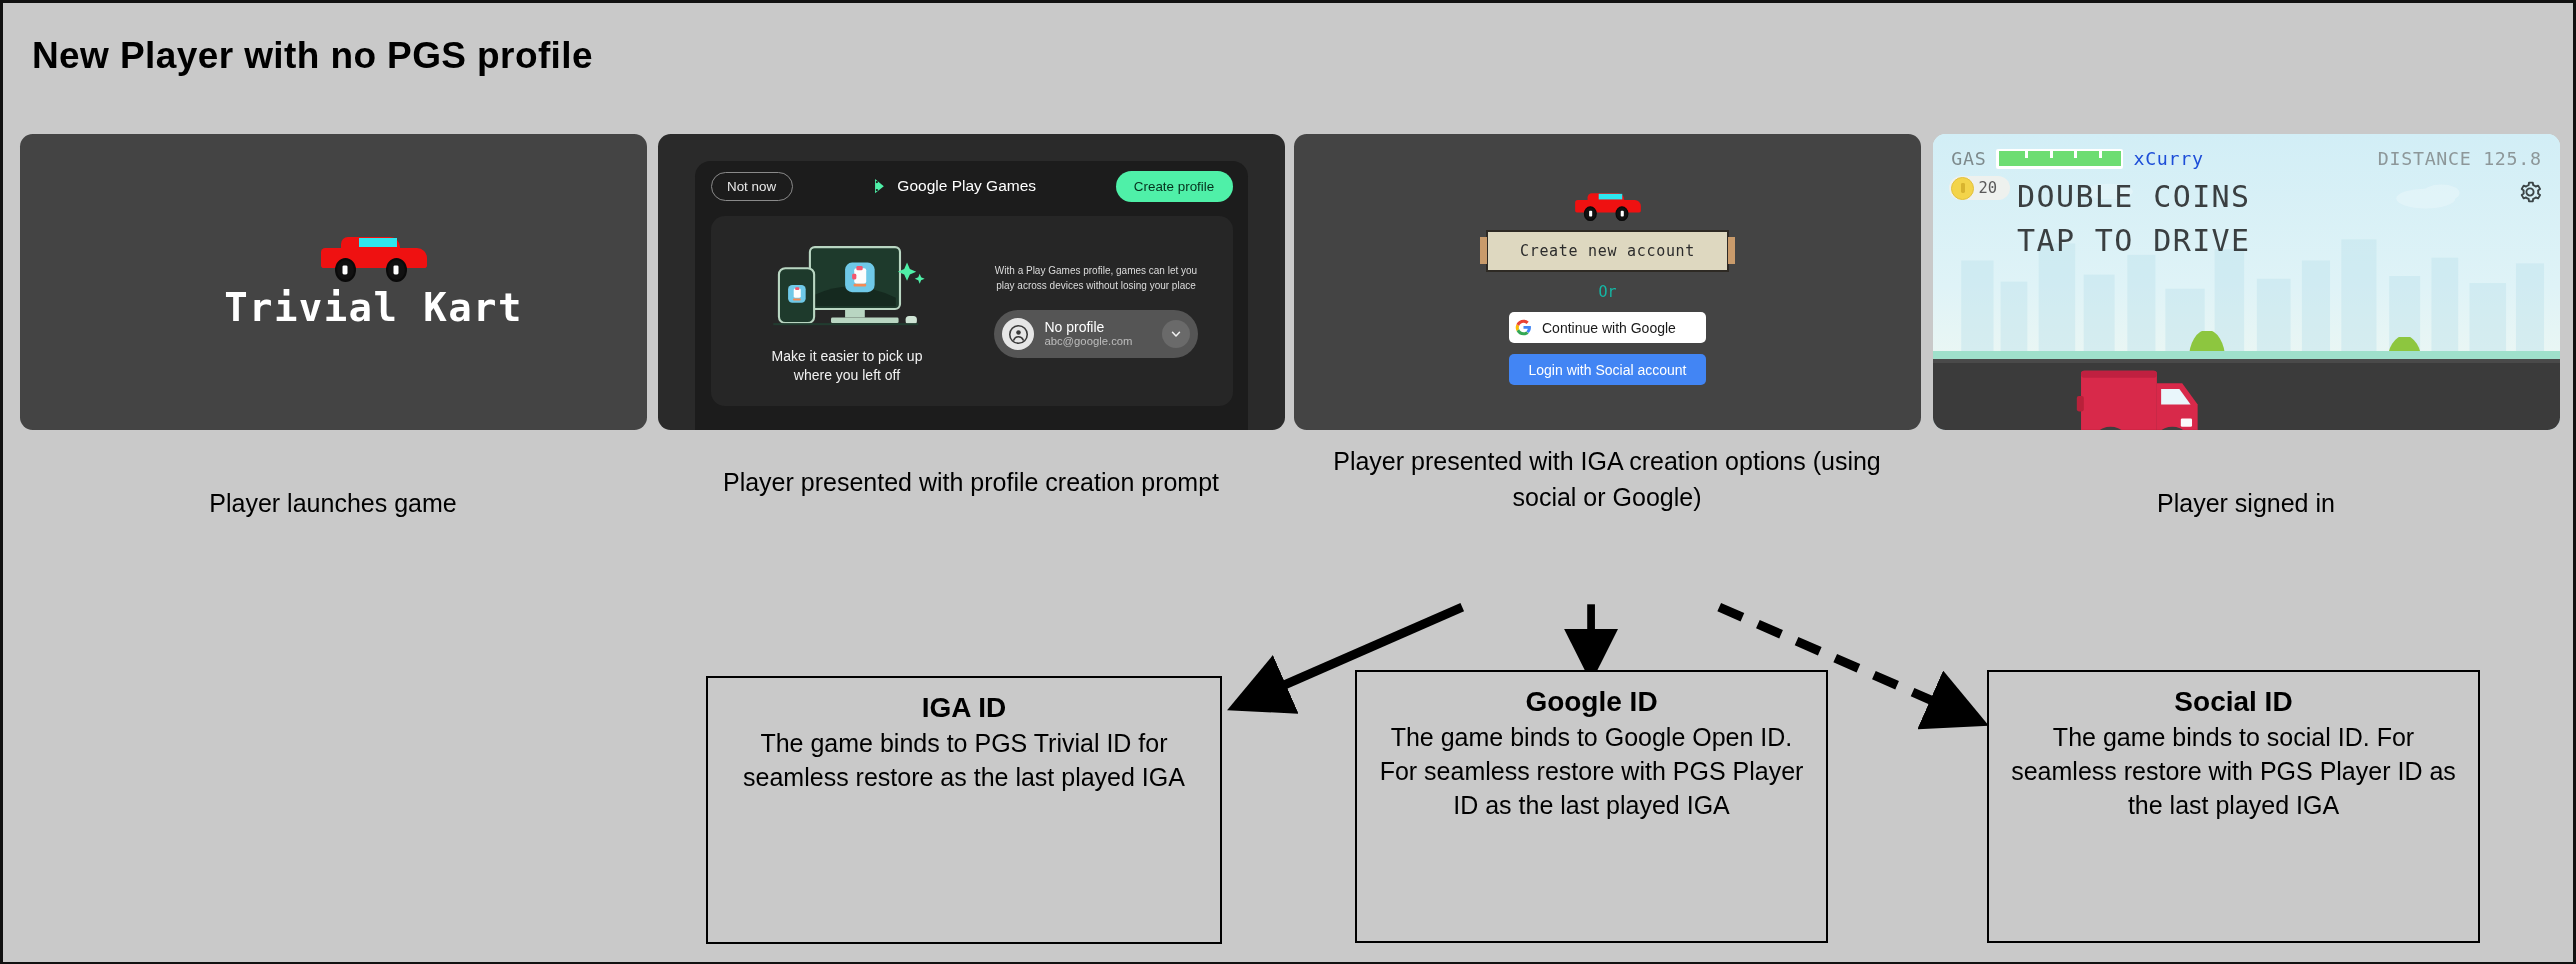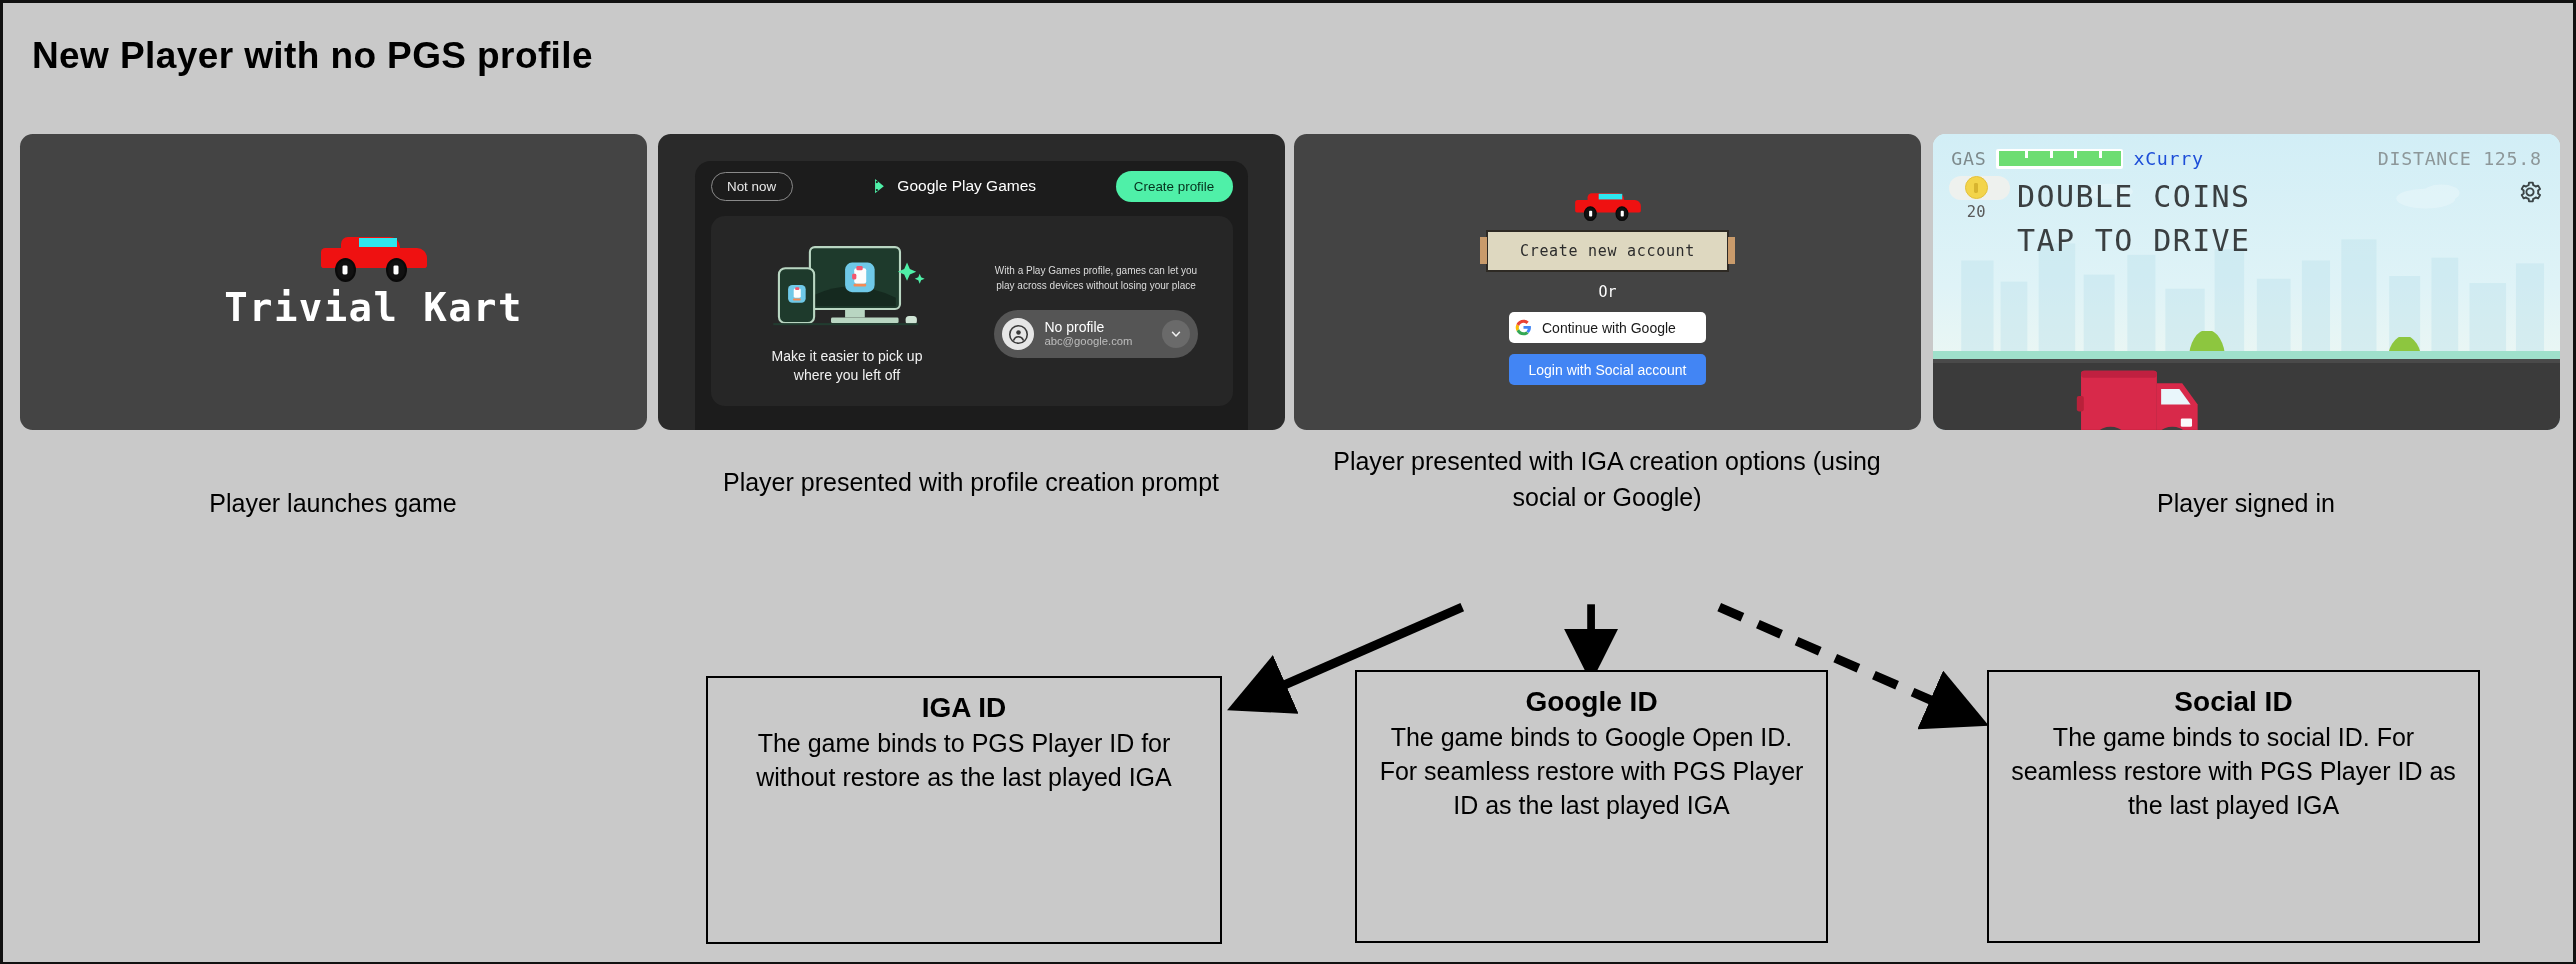--- a/index.html
+++ b/index.html
@@ -130,21 +130,21 @@
     font-family:"DejaVu Sans Mono", monospace;font-size:15px;letter-spacing:0.7px;
     padding:10px 32px;border:2.8px solid #2e2a24;cursor:pointer;white-space:nowrap;text-align:center;
   }
   .btn-pixel::before,.btn-pixel::after{
     content:"";position:absolute;top:5.6px;width:7px;height:calc(100% - 11.3px);
     background:#c99b6b;
   }
   .btn-pixel::before{left:-7.7px;}
   .btn-pixel::after{right:-7.7px;}
   .or-text{
-    color:#ffffff;font-family:"DejaVu Sans Mono", monospace;font-size:15px;
+    color:#14b8a6;font-family:"DejaVu Sans Mono", monospace;font-size:15px;
   }
   .btn-google{
     background:#fff;color:#1a1a1a;border:none;border-radius:5px;
     width:197px;height:31px;display:flex;align-items:center;justify-content:flex-start;gap:10px;
     font-size:14px;cursor:pointer;white-space:nowrap;
   }
   .btn-social{
     background:#4285f4;color:#fff;border:none;border-radius:5px;
     width:197px;height:31px;display:flex;align-items:center;justify-content:center;
     font-size:14px;cursor:pointer;white-space:nowrap;
@@ -174,21 +174,21 @@
     font-family:"DejaVu Sans Mono", monospace;font-size:18.3px;color:#1d4ed8;letter-spacing:0.7px;
   }
   .hud-right{margin-left:auto;text-align:right;}
   .distance{
     font-family:"DejaVu Sans Mono", monospace;font-size:18.3px;color:#8d9799;letter-spacing:0.7px;white-space:nowrap;
   }
   .gear{margin-top:11.3px;display:inline-block;cursor:pointer;}
   .coin-pill{
     position:absolute;left:15.5px;top:42px;height:24px;min-width:61px;
     background:#eef1ee;border-radius:703px;display:flex;align-items:center;gap:4.2px;
-    padding:0 8.4px 0 2.8px;box-sizing:border-box;flex-direction:column;
+    padding:0 8.4px 0 2.8px;box-sizing:border-box;
   }
   .coin{
     width:21px;height:21px;border-radius:50%;background:#f3d44a;
     border:1.4px solid #e3c13b;display:flex;align-items:center;justify-content:center;flex:0 0 auto;
   }
   .coin i{display:block;width:3.5px;height:10px;background:#d8b42f;border-radius:1.4px;}
   .coin-num{font-family:"DejaVu Sans Mono", monospace;font-size:15.5px;color:#5a5a5a;}
   .bigtext{
     position:absolute;left:84px;top:41px;
     font-family:"DejaVu Sans Mono", monospace;font-size:30px;color:#3a3f41;
@@ -464,21 +464,21 @@
       <path d="M0,0 L7,3.5 L0,7 Z" fill="#000"></path>
     </marker>
   </defs>
   <line x1="2077" y1="862" x2="1762" y2="1000" stroke="#000" stroke-width="13" marker-end="url(#ah)"></line>
   <line x1="2260" y1="858" x2="2260" y2="952" stroke="#000" stroke-width="11" marker-end="url(#ah)"></line>
   <line x1="2442" y1="862" x2="2806" y2="1022" stroke="#000" stroke-width="13" stroke-dasharray="36 24" marker-end="url(#ah)"></line>
 </svg>
 
 <div class="obox" id="box1">
   <h3>IGA ID</h3>
-  <p>The game binds to PGS Player ID for without restore as the last played IGA</p>
+  <p>The game binds to PGS Trivial ID for seamless restore as the last played IGA</p>
 </div>
 <div class="obox" id="box2">
   <h3>Google ID</h3>
   <p>The game binds to Google Open ID. For seamless restore with PGS Player ID as the last played IGA</p>
 </div>
 <div class="obox" id="box3">
   <h3>Social ID</h3>
   <p>The game binds to social ID. For seamless restore with PGS Player ID as the last played IGA</p>
 </div>
 

